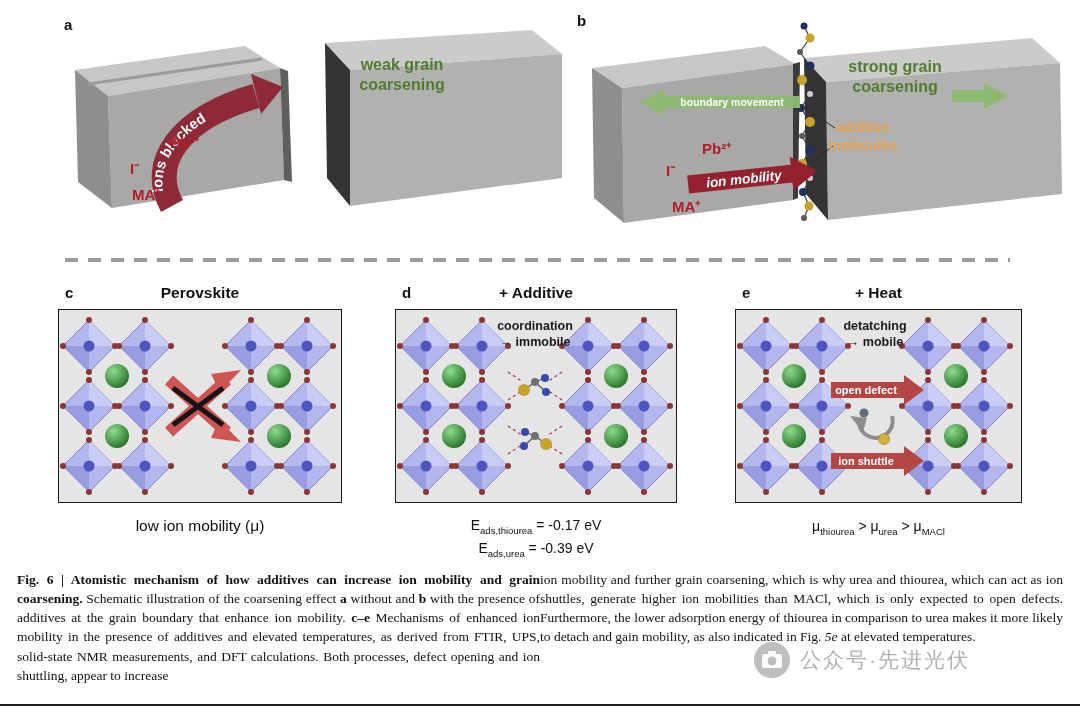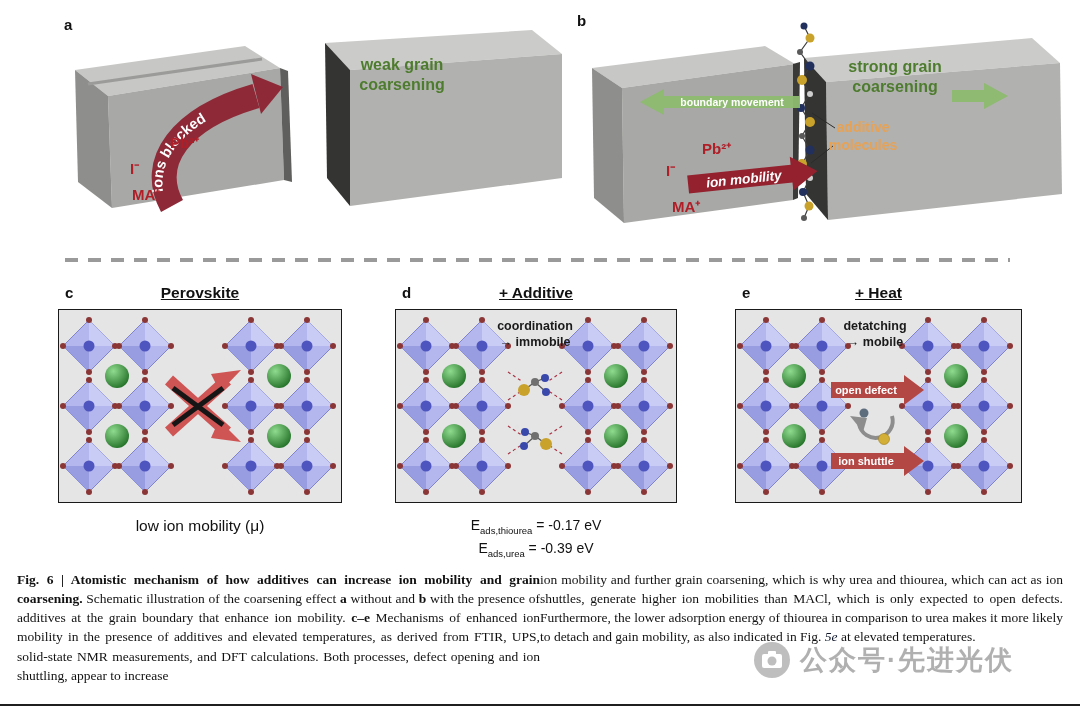--- a/index.html
+++ b/index.html
@@ -9,35 +9,35 @@
   .panel-letter{position:absolute;font-weight:bold;font-size:15px;color:#111;}
   svg text{font-family:"Liberation Sans",sans-serif;}
   .ionlbl{font-size:15px;font-weight:bold;fill:#b01e28;}
   .greentxt{font-size:16px;font-weight:bold;fill:#4e7c2e;}
   .orangetxt{font-size:14px;font-weight:bold;fill:#e7a254;}
   .divider{position:absolute;top:258px;left:65px;width:945px;height:4px;
            background:repeating-linear-gradient(90deg,#9a9a9a 0 13px,transparent 13px 23px);}
   .bottom-row{position:absolute;top:284px;left:0;width:1080px;display:flex;align-items:flex-start;}
   .bpanel{position:relative;}
   .bpanel .pletter{position:absolute;left:7px;top:0;font-weight:bold;font-size:15px;}
-  .ptitle{text-align:center;font-weight:bold;font-size:15.5px;margin-bottom:7px;text-decoration:underline;}
+  .ptitle{text-align:center;font-weight:bold;font-size:15.5px;margin-bottom:7px;}
   .pbox{border:1.6px solid #1a1a1a;height:192px;background:#e5e5e5;overflow:hidden;}
   .psub{text-align:center;color:#111;}
   .psub-c{margin-top:14px;font-size:15.5px;}
   .psub-d{margin-top:12px;font-size:14px;line-height:1.45;}
   .psub-e{margin-top:15px;font-size:14px;}
   .psub sub{font-size:9.5px;}
   .caption{position:absolute;top:570px;left:17px;width:1046px;display:flex;
            font-family:"Liberation Serif",serif;font-size:13.5px;line-height:1.42;
            color:#111;text-align:justify;}
   .caption .col{flex:1;margin:0;}
   .caption .b{font-weight:bold;}
   .caption .link{color:#0f172a;cursor:pointer;font-style:italic;}
   .watermark{position:absolute;left:753px;top:641px;display:flex;align-items:center;gap:9px;opacity:.85;z-index:5;}
-  .wmtext{font-size:27px;font-weight:bold;color:#a3a3a3;letter-spacing:2px;}
+  .wmtext{font-size:21px;font-weight:normal;color:#a3a3a3;letter-spacing:2px;}
   .bottom-rule{position:absolute;left:0;bottom:3px;width:100%;height:2px;background:#1f1f1f;}
 </style>
 </head>
 <body>
 
 <div class="page">
 
   <svg width="0" height="0" style="position:absolute" aria-hidden="true">
     <defs>
       <radialGradient id="gg" cx="35%" cy="30%" r="80%">
@@ -278,20 +278,23 @@
             <polygon points="114,106 127,122 131,108" fill="#8d8d8d"></polygon>
             <circle cx="148" cy="129" r="5.5" fill="#d4af37" stroke="#9c7c1a" stroke-width="0.6"></circle>
             <circle cx="128" cy="103" r="4.5" fill="#5d6d7e"></circle>
           </g>
           <g>
             <polygon points="95,143 168,143 168,136 188,151 168,166 168,159 95,159" fill="#b34744"></polygon>
             <text x="130" y="155" font-size="11" font-weight="bold" fill="#ffffff" text-anchor="middle">ion shuttle</text>
           </g>
         </svg>
       </div>
+      <div class="psub psub-e">
+        <span>μ</span><sub>thiourea</sub><span> &gt; </span><span>μ</span><sub>urea</sub><span> &gt; </span><span>μ</span><sub>MACl</sub>
+      </div>
     </div>
   </div>
 
   <div class="caption">
     <p class="col"><span class="b">Fig. 6 | Atomistic mechanism of how additives can increase ion mobility and grain coarsening.</span><span> Schematic illustration of the coarsening effect </span><span class="b">a</span><span> without and </span><span class="b">b</span><span> with the presence of additives at the grain boundary that enhance ion mobility. </span><span class="b">c–e</span><span> Mechanisms of enhanced ion mobility in the presence of additives and elevated temperatures, as derived from FTIR, UPS, solid-state NMR measurements, and DFT calculations. Both processes, defect opening and ion shuttling, appear to increase</span></p>
     <p class="col"><span>ion mobility and further grain coarsening, which is why urea and thiourea, which can act as ion shuttles, generate higher ion mobilities than MACl, which is only expected to open defects. Furthermore, the lower adsorption energy of thiourea in comparison to urea makes it more likely to detach and gain mobility, as also indicated in Fig. </span><span class="link">5e</span><span> at elevated temperatures.</span></p>
   </div>
 
   <div class="watermark">
     <svg width="38" height="38" viewBox="0 0 38 38">

